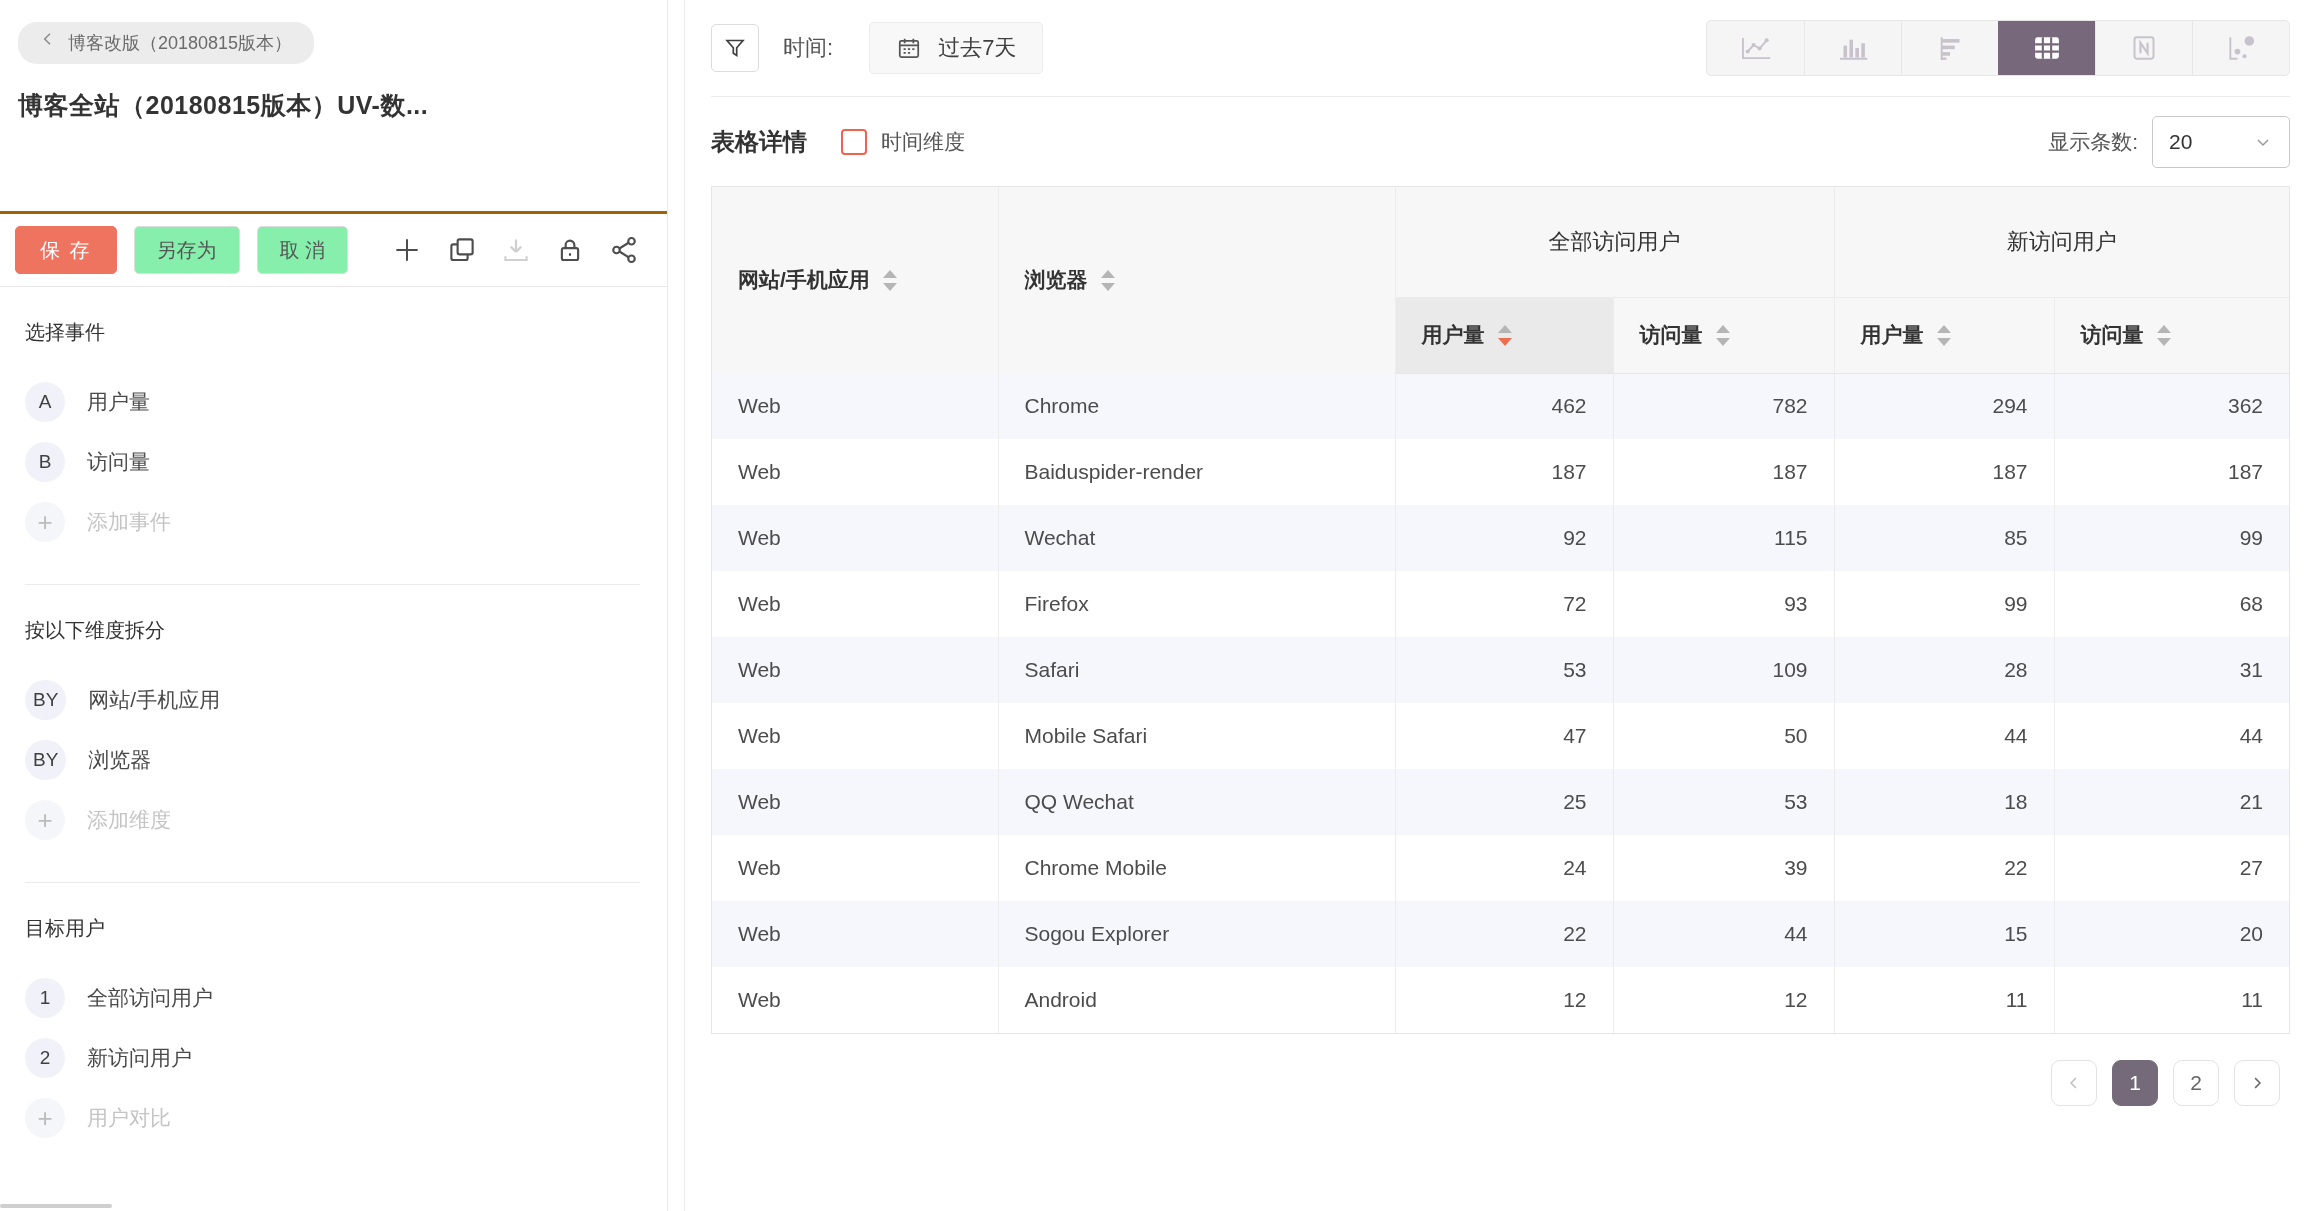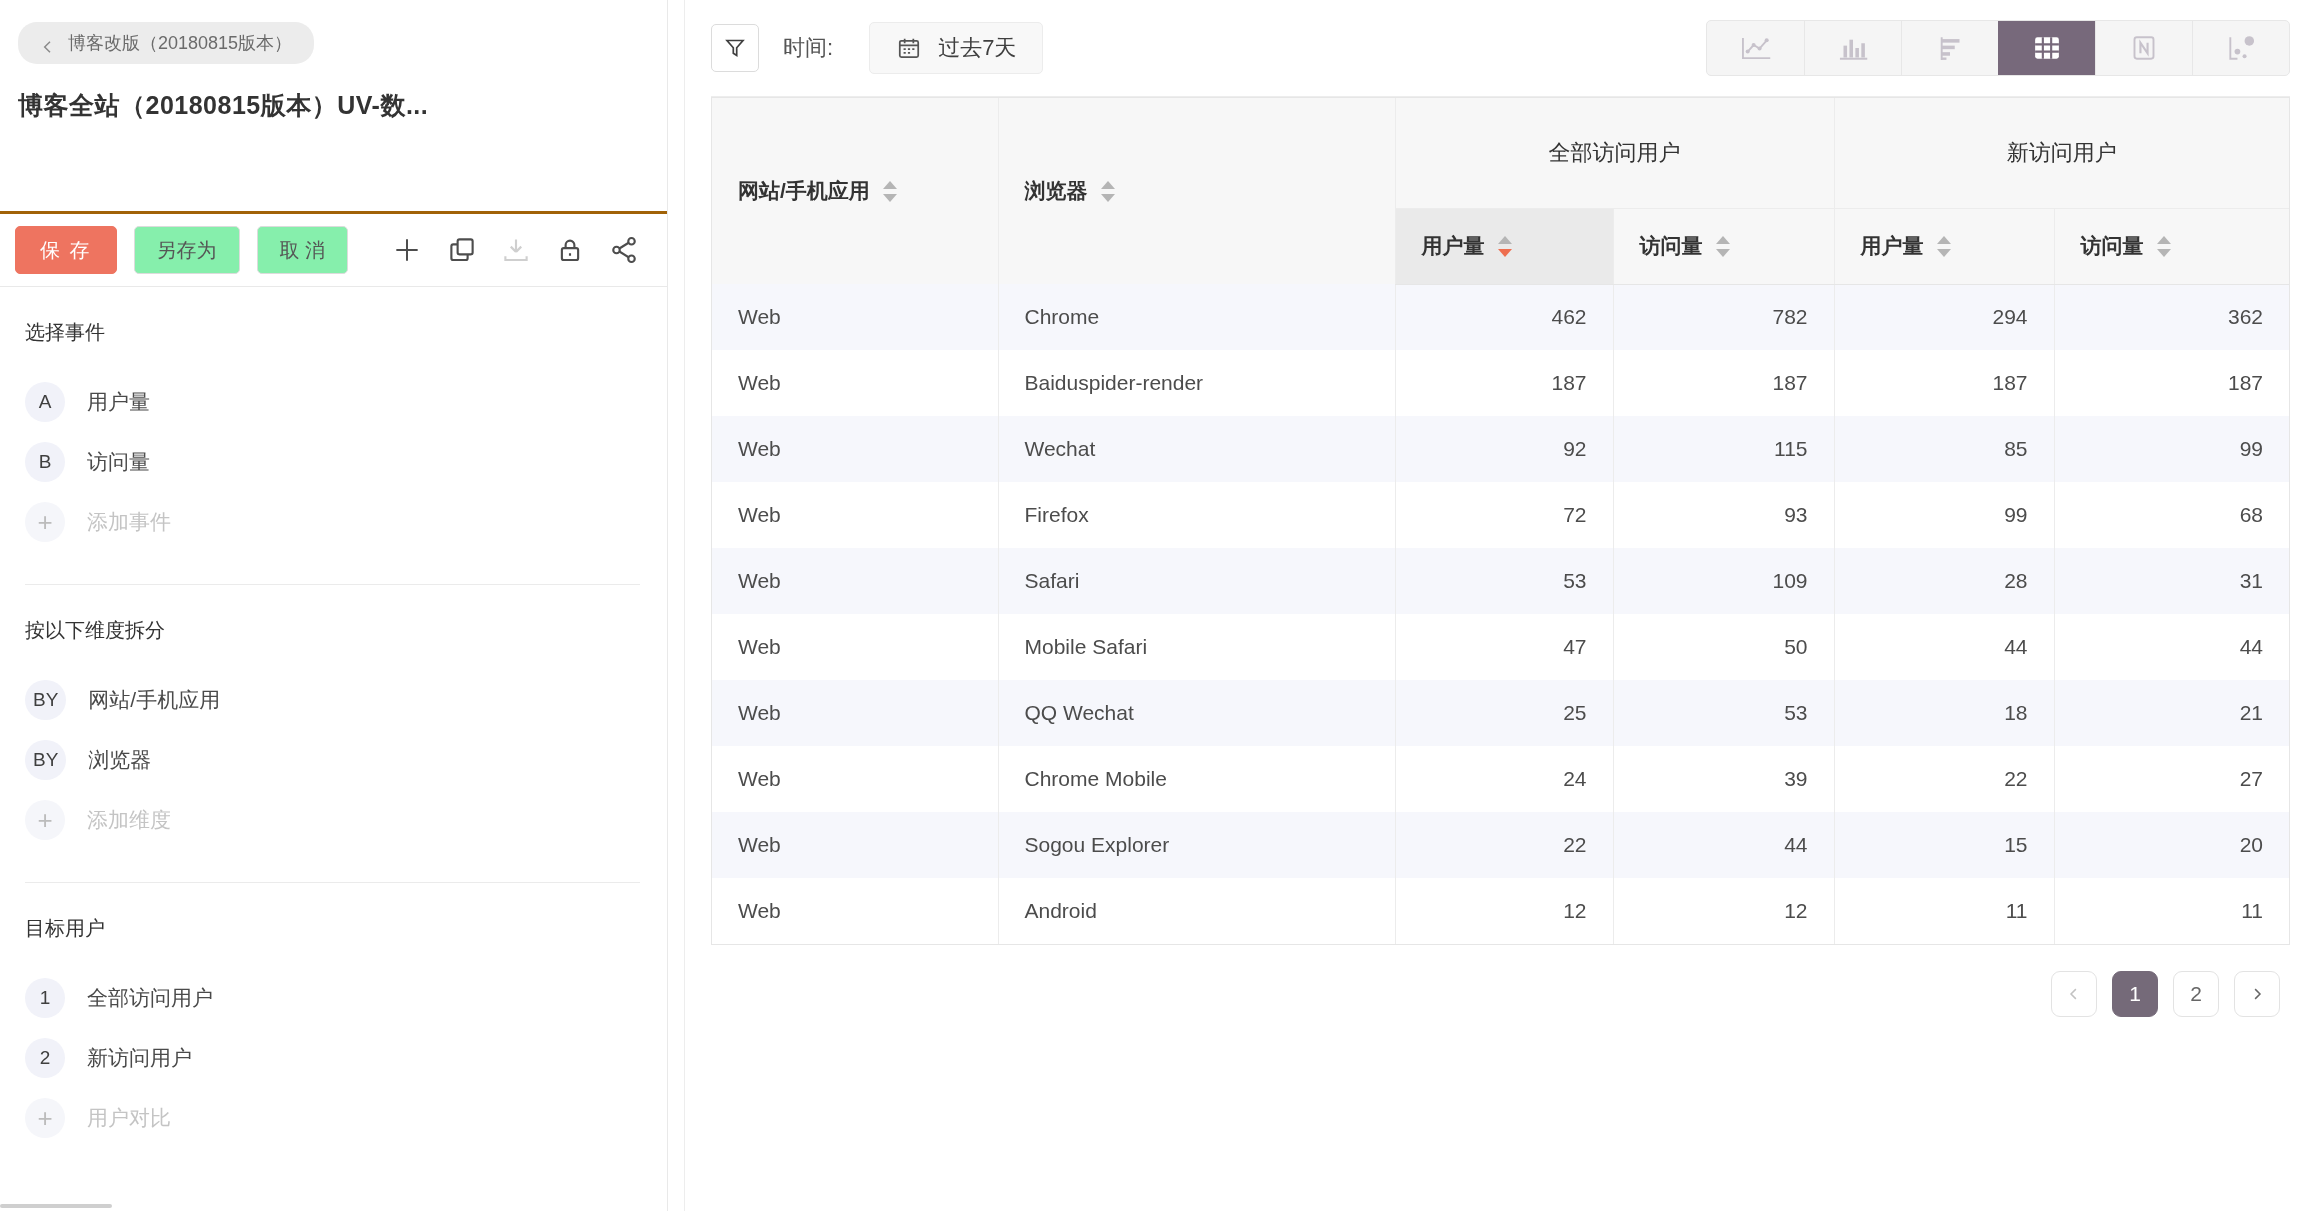--- a/index.html
+++ b/index.html
@@ -7,21 +7,21 @@
   body {
     width:2304px; height:1211px; overflow:hidden; background:#fff;
     font-family:"Liberation Sans","DejaVu Sans",sans-serif; color:#4a4a4a;
   }
   .layout { display:flex; height:100%; }
 
   
   .sidebar { width:668px; min-width:668px; border-right:1px solid #e9e9e9; position:relative; background:#fff; }
   .sidebar-top { height:211px; padding:22px 20px 0 18px; }
   .breadcrumb {
-    display:inline-flex; align-items:flex-end; gap:12px; background:#ececec; border:none;
+    display:inline-flex; align-items:flex-start; gap:12px; background:#ececec; border:none;
     border-radius:19px; padding:9px 22px; font-size:18px; color:#6b6b6b; cursor:pointer;
     font-family:inherit;
   }
   .page-title { margin:25px 0 0; font-size:25px; font-weight:bold; color:#333; letter-spacing:.5px; }
 
   .actions {
     height:76px; border-top:3px solid #a16207; border-bottom:1px solid #e9e9e9;
     display:flex; align-items:center; padding:0 28px 0 15px; gap:17px;
   }
   .btn {
@@ -282,20 +282,36 @@
           <svg width="38" height="30" viewBox="0 0 32 24">
             <path d="M7 3v18h6" stroke="currentColor" stroke-width="1.6" fill="none"></path>
             <circle cx="23" cy="6" r="4" fill="currentColor"></circle>
             <circle cx="13" cy="15" r="2.4" fill="currentColor"></circle>
             <circle cx="19" cy="19" r="1.7" fill="currentColor"></circle>
           </svg>
         </span>
       </div>
     </div>
 
+    <div class="table-head">
+      <span class="th-title">表格详情</span>
+      <span class="checkbox"></span>
+      <span class="cb-label">时间维度</span>
+      <span class="page-size">
+        <span class="ps-label">显示条数:</span>
+        <span class="ps-select">
+          <span>20</span>
+          <span style="display:inline-flex;">
+            <svg width="20" height="20" viewBox="0 0 24 24" fill="none" stroke="#9a9a9a" stroke-width="1.8">
+                <path d="M6 9.5l6 6 6-6"></path>
+              </svg>
+          </span>
+        </span>
+      </span>
+    </div>
 
     <div class="table-wrap">
       <table>
         <colgroup>
           <col style="width:286px">
             <col style="width:397px">
             <col style="width:218px">
           <col style="width:221px">
             <col style="width:220px">
             <col>

